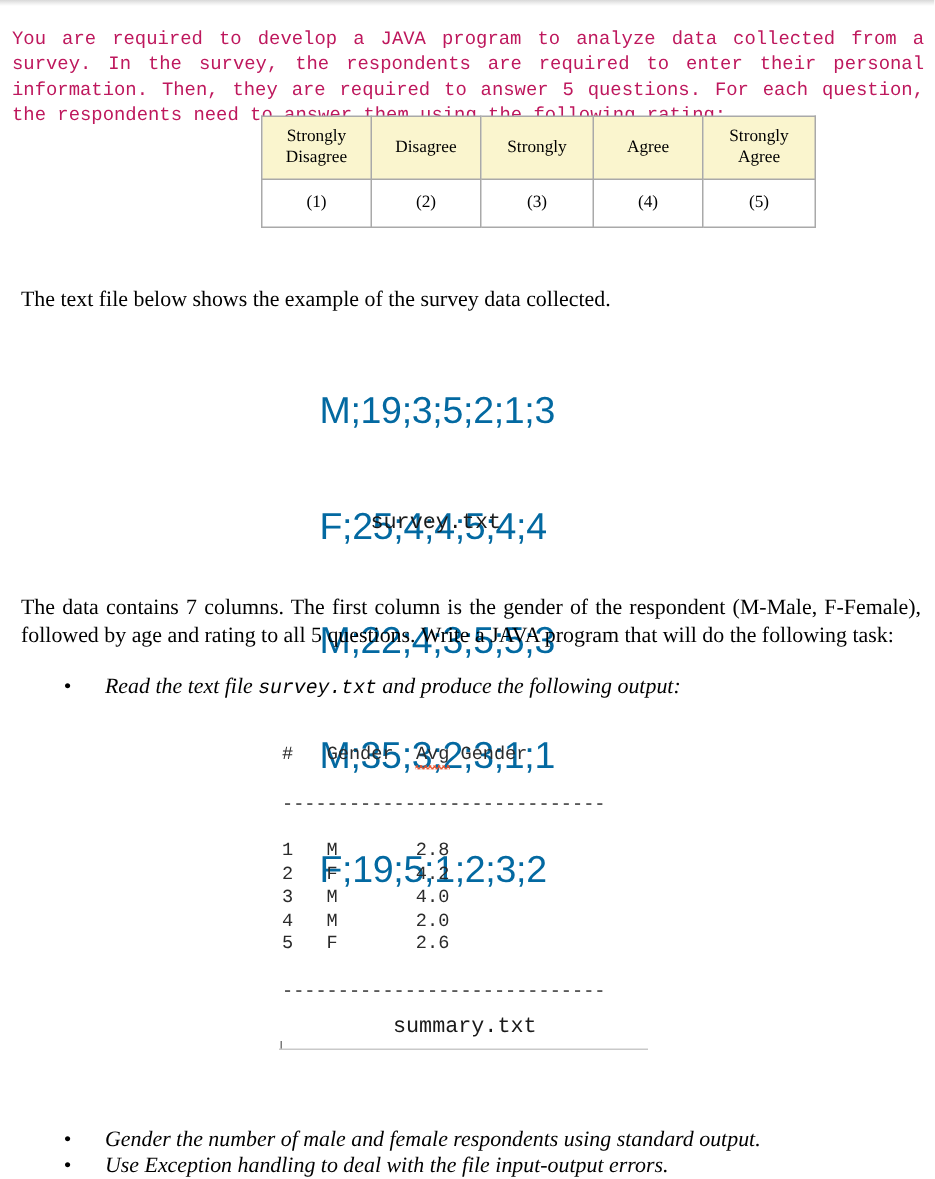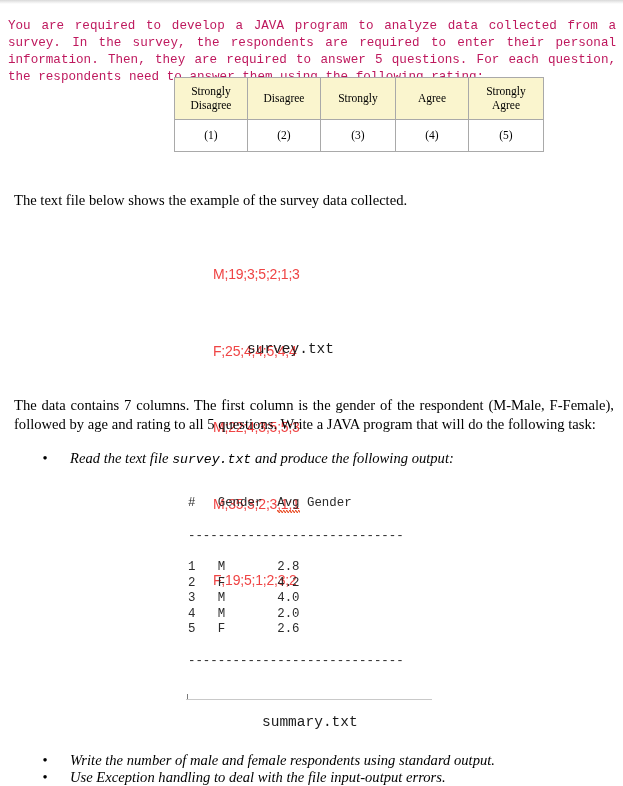--- a/index.html
+++ b/index.html
@@ -70,35 +70,35 @@
     color: #000000;
   }
   .p-example { left: 14px; top: 176px; width: 600px; }
   .p-data    { left: 14px; top: 381px; width: 600px; text-align: justify; }
   
   .survey-block {
     position: absolute;
     left: 213px;
     top: 211px;
     font-family: "Liberation Sans", sans-serif;
-    font-size: 14px;
+    font-size: 25px;
     line-height: 25.5px;
     font-weight: 400;
-    color: #ef4444;
+    color: #0369a1;
     letter-spacing: -0.2px;
     white-space: pre;
   }
   .caption-mono {
     position: absolute;
     font-family: "Liberation Mono", monospace;
     font-size: 14.5px;
     color: #1a1a1a;
   }
   .cap-survey { left: 247px; top: 341px; }
-  .cap-summary { left: 262px; top: 714px; }
+  .cap-summary { left: 262px; top: 677px; }
   
   .bullet-row {
     position: absolute;
     font-family: "Liberation Serif", serif;
     font-size: 14.6px;
     line-height: 19.6px;
   }
   .bullet-row .dot {
     position: absolute;
     left: 0;
@@ -219,19 +219,19 @@
 <div style="height:7px"></div>
 </div>
 
 <div class="cursor-tick"></div>
 <div class="cursor-line"></div>
 
 <div class="caption-mono cap-summary">summary.txt</div>
 
 <div class="bullet-row b-print">
   <span class="dot">•</span>
-  <span class="btext">Write the number of male and female respondents using standard output.</span>
+  <span class="btext">Gender the number of male and female respondents using standard output.</span>
 </div>
 
 <div class="bullet-row b-exc">
   <span class="dot">•</span>
   <span class="btext">Use Exception handling to deal with the file input-output errors.</span>
 </div>
 
 </body></html>

